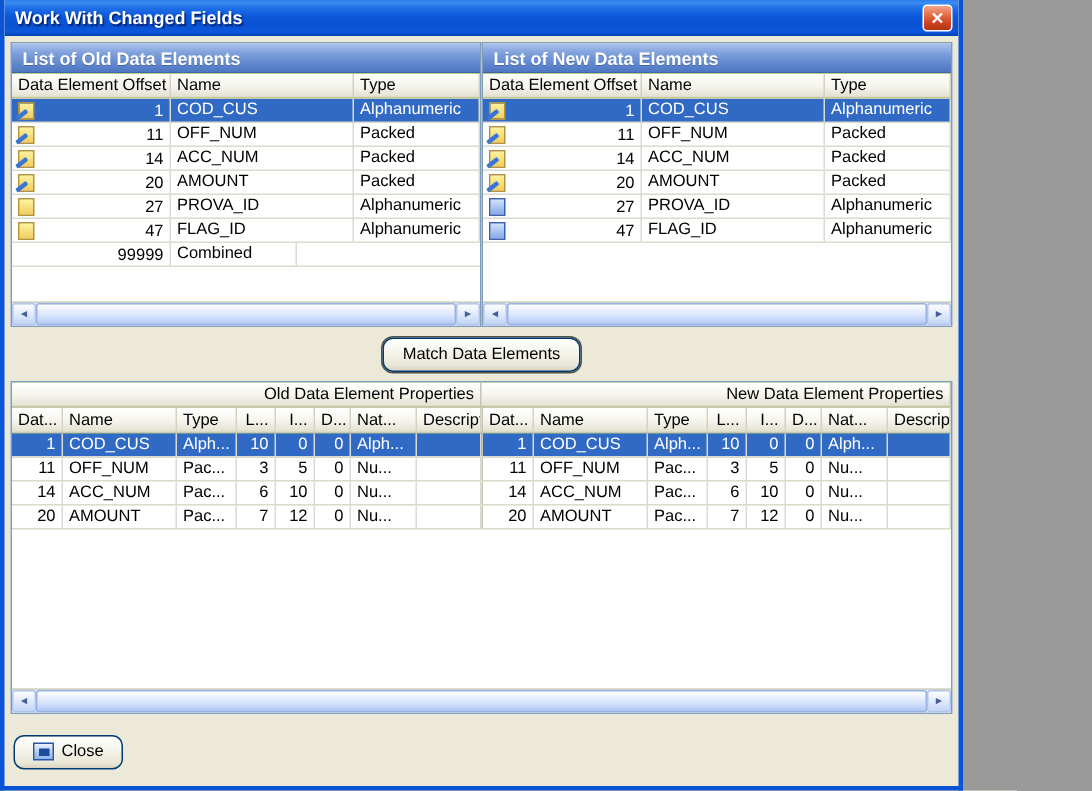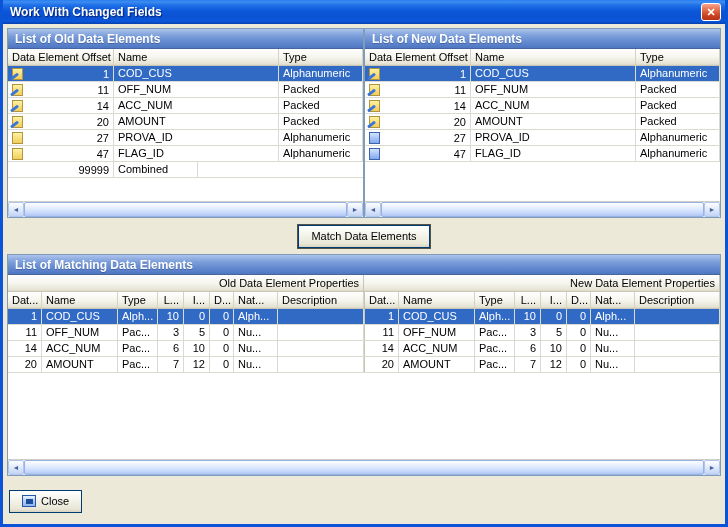--- a/index.html
+++ b/index.html
@@ -1,19 +1,19 @@
 <!DOCTYPE html>
 <html><head>
 <meta charset="utf-8">
 <style>
   *{box-sizing:border-box;margin:0;padding:0}
   html,body{margin:0;padding:0}
   body{font-family:"Liberation Sans",sans-serif;font-size:11px;color:#000;background:#9a9a9a}
 
-  .window{width:728px;height:527px;background:#ece9d8;border:3px solid #0b53d7;border-top:none;
+  .window{width:642px;height:527px;background:#ece9d8;border:3px solid #0b53d7;border-top:none;
           display:flex;flex-direction:column;position:relative;overflow:hidden}
 
   
   .titlebar{height:24px;flex:0 0 24px;display:flex;align-items:center;padding:0 4px 0 7px;
     background:linear-gradient(180deg,#2a7df0 0%,#3c8cf0 8%,#1f6fe8 22%,#0c58da 45%,#0a52d2 70%,#0d57dc 88%,#0640ae 100%)}
   .title-text{flex:1;color:#fff;font-weight:bold;font-size:12px;text-shadow:1px 1px 1px rgba(0,24,96,.85);
     white-space:nowrap;overflow:hidden}
   .tb-close{width:20px;height:18px;border:1px solid #fff;border-radius:3px;color:#fff;font-weight:bold;font-size:11px;
     display:flex;align-items:center;justify-content:center;
     background:linear-gradient(180deg,#f6a48c 0%,#e26a44 40%,#cc4423 70%,#b23314 100%);cursor:default}
@@ -54,21 +54,21 @@
 
   
   .hscroll{flex:0 0 16px;height:16px;display:flex;background:#eef3fb;border-top:1px solid #d0cfc4}
   .scroll-btn{width:16px;flex:0 0 16px;display:flex;align-items:center;justify-content:center;font-size:7px;color:#44619a;
     background:linear-gradient(180deg,#fdfeff 0%,#dbe6fa 60%,#c2d3f5 100%);border:1px solid #b0c4ee;border-radius:2px}
   .scroll-thumb{flex:1;margin:0;border:1px solid #98b1e4;border-radius:2px;
     background:linear-gradient(180deg,#fdfeff 0%,#dce8fd 50%,#c4d6fa 80%,#afc5f2 100%)}
 
   
   .match-row{flex:0 0 36px;height:36px;display:flex;align-items:center;justify-content:center}
-  .xp-btn{height:23px;padding:0 12px;border:1px solid #003c74;border-radius:0;cursor:default;
+  .xp-btn{height:23px;padding:0 12px;border:1px solid #003c74;border-radius:7px;cursor:default;
     background:linear-gradient(180deg,#ffffff 0%,#f4f3ea 45%,#e9e6d6 85%,#d8d3c0 100%);
     font-family:"Liberation Sans",sans-serif;font-size:11px;color:#000;display:inline-flex;align-items:center;gap:5px}
   .btn-default{box-shadow:0 0 0 1px #53534a}
 
   
   .panel.matching{flex:0 0 222px;height:222px}
   .group-header{display:flex;flex:0 0 17px;height:17px;
     background:linear-gradient(180deg,#ffffff 0%,#f5f4ec 55%,#e6e3d4 92%,#d9d6c4 100%);
     border-bottom:1px solid #c9c7b8}
   .group-header .gcol{width:50%;flex:0 0 50%;text-align:right;padding:2px 4px;border-right:1px solid #c5c5bb;
@@ -249,21 +249,20 @@
           <div class="scroll-btn">►</div>
         </div>
       </div>
     </div>
 
     <div class="match-row">
       <button class="xp-btn btn-default">Match Data Elements</button>
     </div>
 
     <div class="panel matching">
-      <div class="panel-header">List of Matching Data Elements</div>
       <div class="grid-body">
         <div class="group-header">
           <div class="gcol">Old Data Element Properties</div>
           <div class="gcol">New Data Element Properties</div>
         </div>
         <div class="col-header">
           <div class="half">
             <div class="col m-dat">Dat...</div>
             <div class="col m-name">Name</div>
             <div class="col m-type">Type</div>

